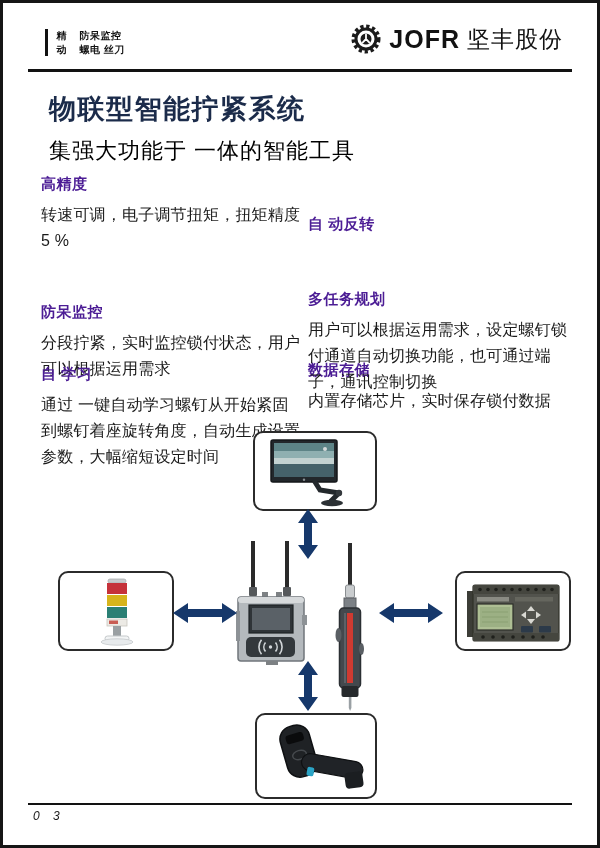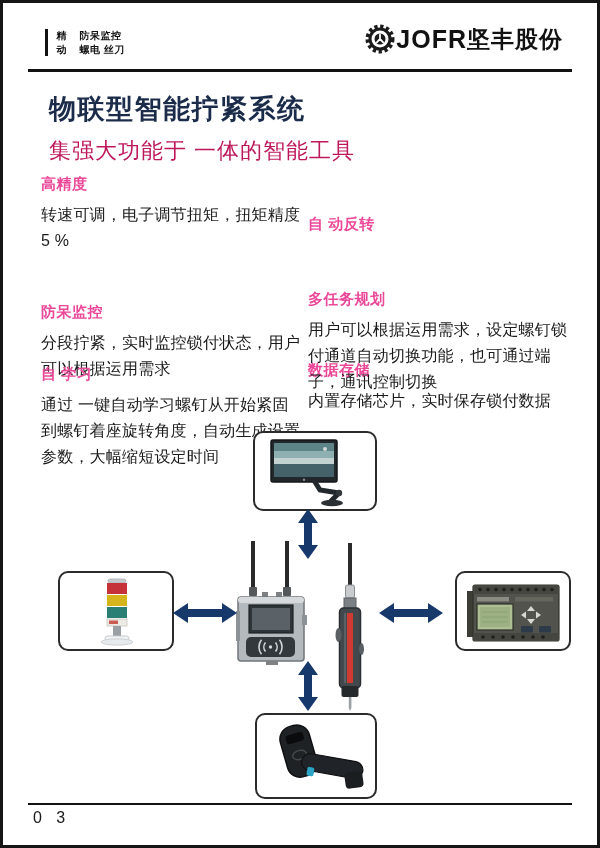--- a/index.html
+++ b/index.html
@@ -5,33 +5,33 @@
   html,body{margin:0;padding:0;}
   body{width:600px;height:848px;background:#ffffff;font-family:"Liberation Sans",sans-serif;}
   .page{position:absolute;top:0;left:0;width:600px;height:848px;background:#ffffff;
         border:3px solid #161616;box-sizing:border-box;overflow:hidden;color:#141414;}
 
   
   .header-left{position:absolute;left:42px;top:26px;display:flex;gap:9px;align-items:flex-start;}
   .vbar{width:2.5px;height:27px;background:#121212;}
   .brand-col,.tagline-col{font-size:10px;font-weight:bold;line-height:13.5px;color:#121212;white-space:pre;}
   .tagline-col{letter-spacing:0.5px;margin-left:4px;}
-  .logo{position:absolute;right:34px;top:20px;display:flex;align-items:center;}
+  .logo{position:absolute;right:34px;top:20px;display:flex;align-items:center;gap:7px;}
   .logo-en{font-size:25px;font-weight:900;letter-spacing:1px;color:#121212;}
-  .logo-cn{font-size:23px;font-weight:700;letter-spacing:1px;color:#121212;}
+  .logo-cn{font-size:23px;font-weight:400;letter-spacing:1px;color:#121212;}
   .rule-top{position:absolute;left:25px;right:25px;top:66px;height:2.5px;background:#121212;}
 
   
   .title-block{position:absolute;left:46px;top:88px;}
   .title-main{margin:0;font-size:27px;font-weight:800;letter-spacing:1.5px;color:#1b2b4a;}
-  .title-sub{margin:9px 0 0 0;font-size:22px;font-weight:500;letter-spacing:1px;color:#be185d;}
+  .title-sub{margin:9px 0 0 0;font-size:22px;font-weight:500;letter-spacing:1px;color:#000000;}
 
   
   .feature{position:absolute;}
-  .feature h3{margin:0 0 8px 0;font-size:15px;font-weight:800;color:#ec4899;letter-spacing:0.5px;}
+  .feature h3{margin:0 0 8px 0;font-size:15px;font-weight:800;color:#4c1d95;letter-spacing:0.5px;}
   .feature p{margin:0;font-size:16px;line-height:26px;color:#1a1a1a;letter-spacing:0.2px;}
   .col-l{left:38px;width:262px;}
   .col-r{left:305px;width:272px;margin-top:40px;}
   .l0{top:172px;} .l1{top:232px;} .l2{top:300px;} .l3{top:362px;}
   .r0{top:172px;} .r1{top:247px;} .r2{top:318px;}
 
   
   .dbox{position:absolute;border:2px solid #2b2b2b;border-radius:10px;background:#fff;
         display:flex;align-items:center;justify-content:center;}
   .box-monitor{left:250px;top:428px;width:120px;height:76px;}
@@ -42,21 +42,21 @@
   .hub{left:233px;top:538px;width:74px;height:126px;}
   .driver{left:329px;top:540px;width:36px;height:168px;}
   .arrow{position:absolute;}
   .ar-top{left:292px;top:506px;}
   .ar-bottom{left:292px;top:658px;}
   .ar-left{left:170px;top:597px;}
   .ar-right{left:376px;top:597px;}
 
   
   .rule-bottom{position:absolute;left:25px;right:25px;top:800px;height:2px;background:#121212;}
-  .page-num{position:absolute;left:30px;top:806px;font-size:16px;letter-spacing:5px;color:#1a1a1a;}
+  .page-num{position:absolute;left:30px;top:806px;font-size:12px;letter-spacing:5px;color:#1a1a1a;font-style:italic;}
 </style>
 </head>
 <body>
 
 <div class="page">
 
   <div class="header-left">
     <div class="vbar"></div>
     <div class="brand-col"><span>精</span><br><span>动</span></div>
     <div class="tagline-col"><span>防呆监控</span><br><span>螺电 丝刀</span></div>

